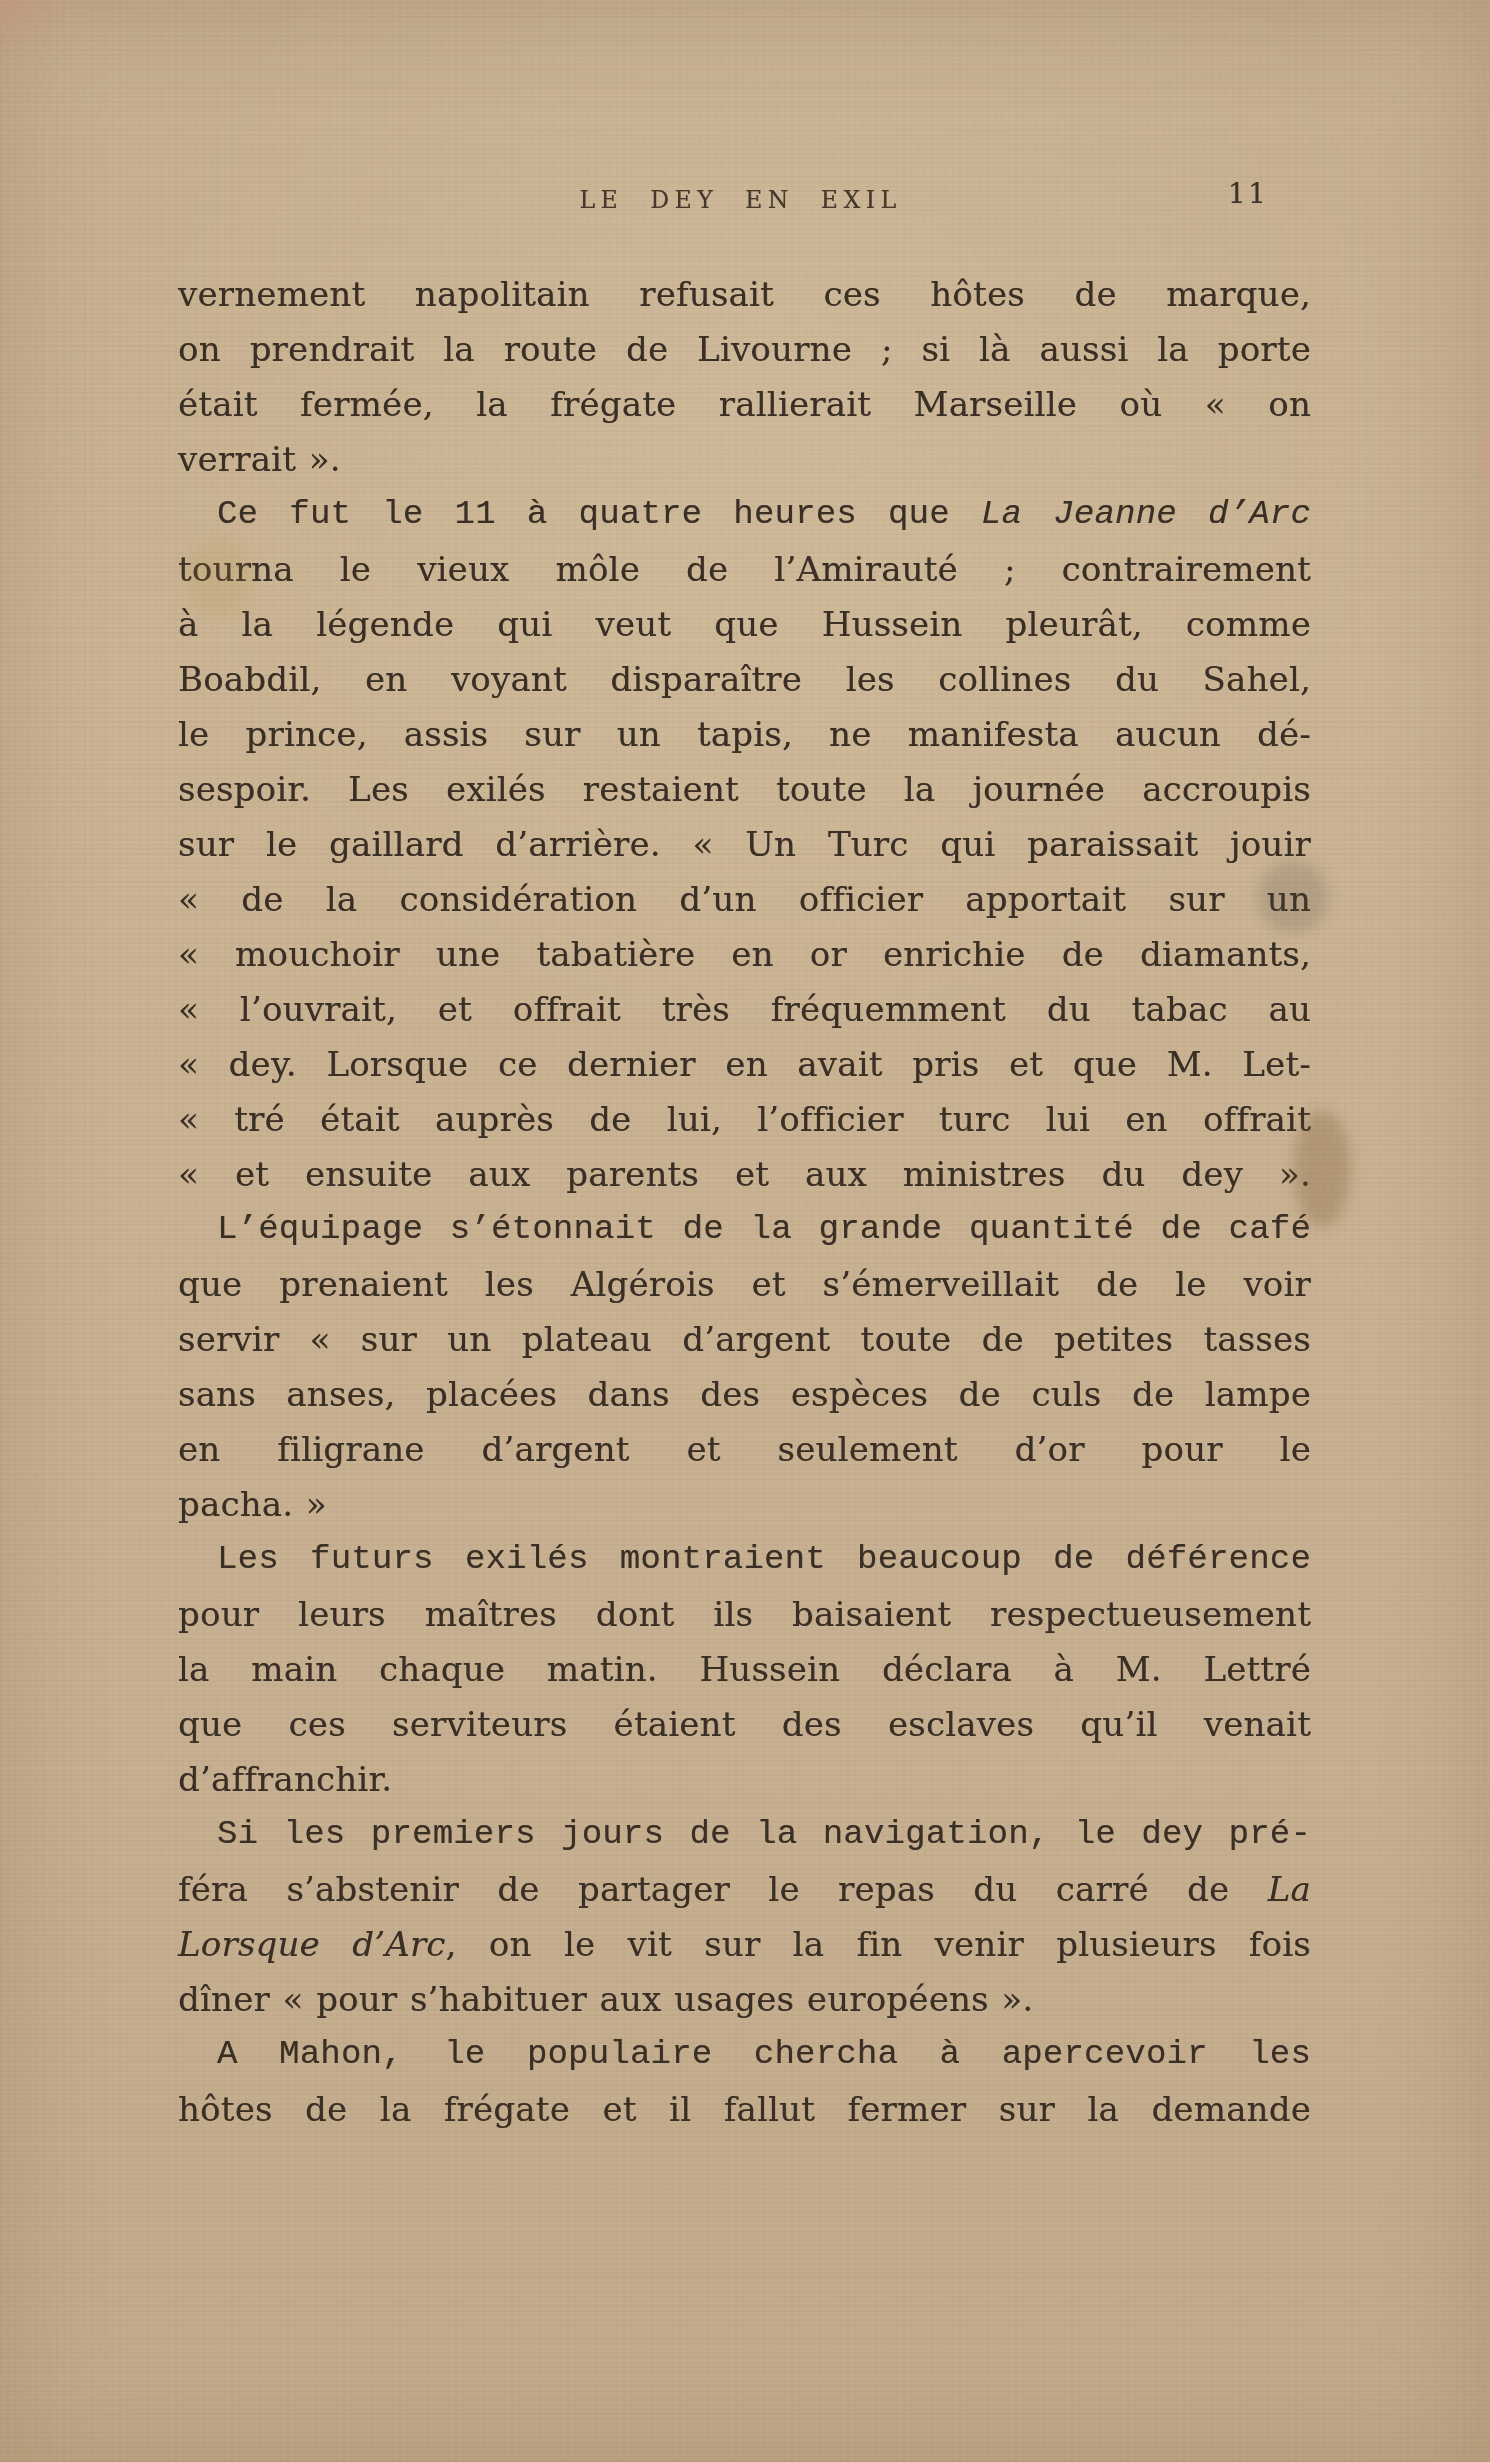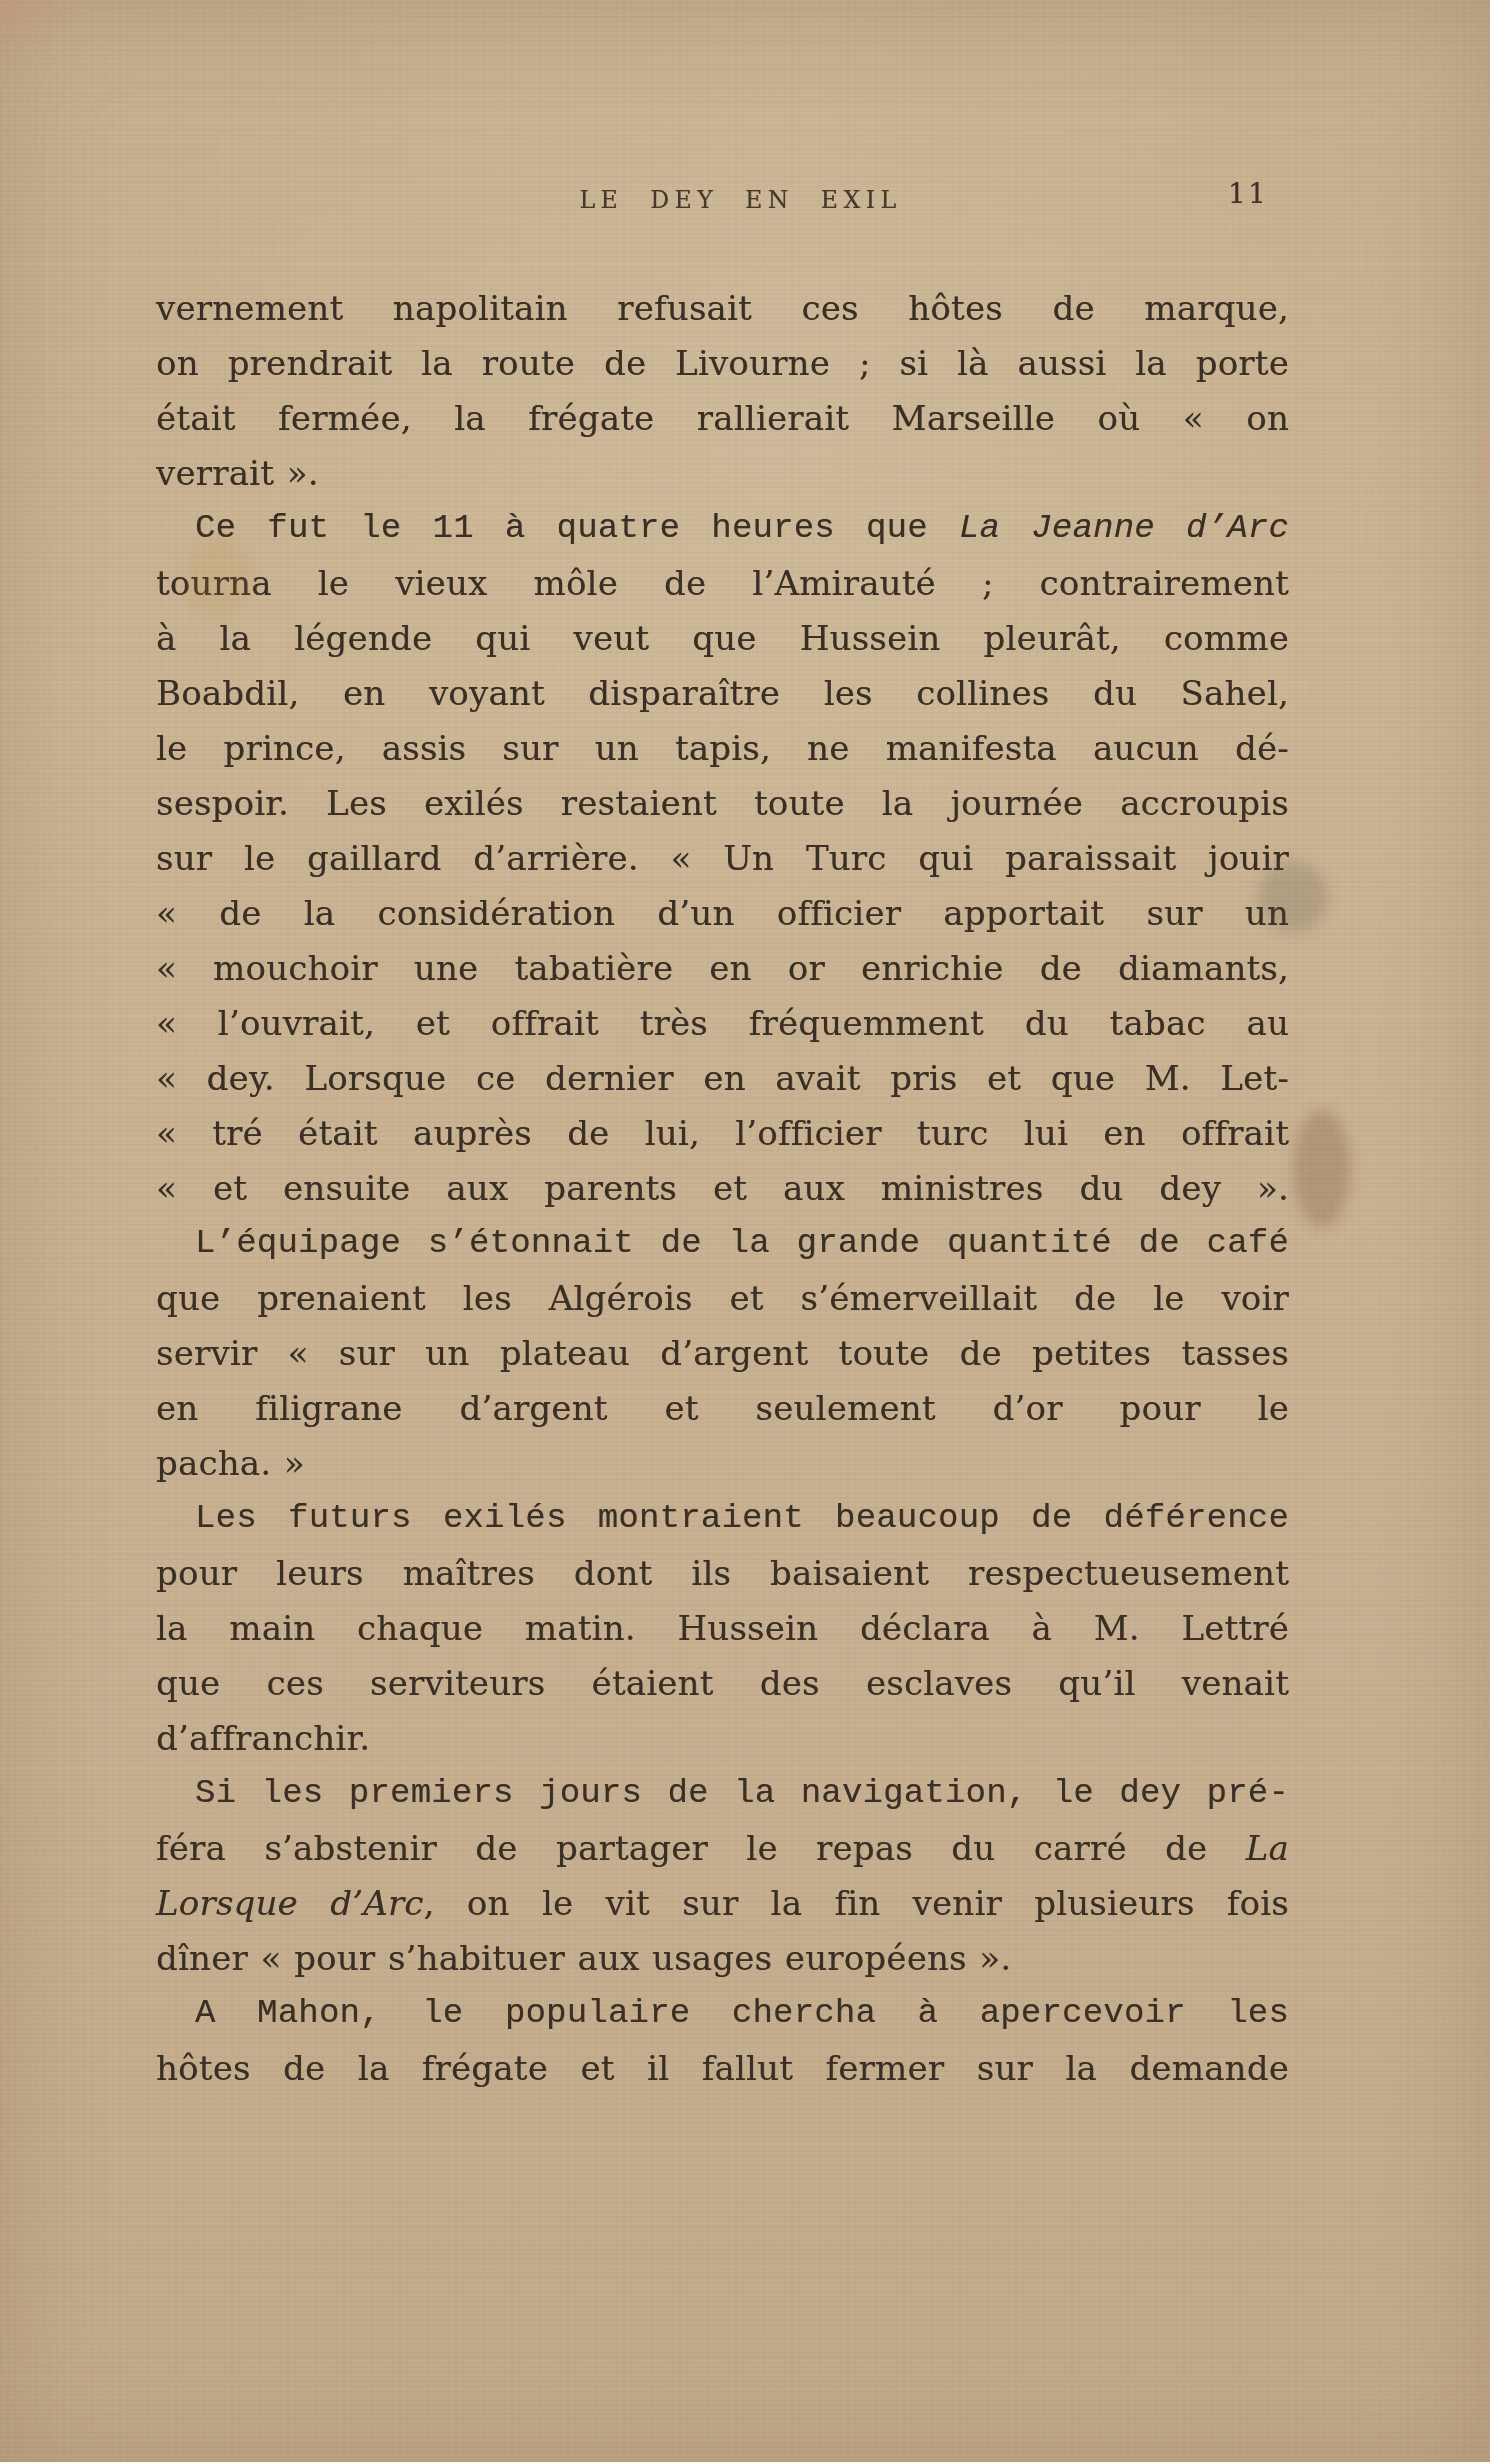--- a/index.html
+++ b/index.html
@@ -37,25 +37,24 @@
     right: 39px;
     top: -9.4px;
     font-size: 28px;
     letter-spacing: 2.3px;
     color: #3e332a;
     text-shadow: 0.4px 0.4px 0.6px rgba(62,51,42,0.55);
   }
   .page-body {
     position: absolute;
     top: 267px;
-    left: 156px;
+    left: 178px;
     width: 1133px;
     color: #3a2f25;
     text-shadow: 0.3px 0.3px 0.5px rgba(58,47,37,0.50);
-    margin-top: 14px;
   }
   .line {
     height: 55px;
     line-height: 55px;
     font-size: 34px;
     letter-spacing: 0.2px;
     word-spacing: 1.6px;
     text-align: justify;
     text-align-last: justify;
     white-space: normal;
@@ -96,20 +95,21 @@
       <div class="line"><span>sur le gaillard d’arrière. « Un Turc qui paraissait jouir</span></div>
       <div class="line"><span>« de la considération d’un officier apportait sur un</span></div>
       <div class="line"><span>« mouchoir une tabatière en or enrichie de diamants,</span></div>
       <div class="line"><span>« l’ouvrait, et offrait très fréquemment du tabac au</span></div>
       <div class="line"><span>« dey. Lorsque ce dernier en avait pris et que M. Let-</span></div>
       <div class="line"><span>« tré était auprès de lui, l’officier turc lui en offrait</span></div>
       <div class="line"><span>« et ensuite aux parents et aux ministres du dey ».</span></div>
       <div class="line indent"><span>L’équipage s’étonnait de la grande quantité de café</span></div>
       <div class="line"><span>que prenaient les Algérois et s’émerveillait de le voir</span></div>
       <div class="line"><span>servir « sur un plateau d’argent toute de petites tasses</span></div>
+      <div class="line"><span>sans anses, placées dans des espèces de culs de lampe</span></div>
       <div class="line"><span>en filigrane d’argent et seulement d’or pour le</span></div>
       <div class="line lastline"><span>pacha. »</span></div>
       <div class="line indent"><span>Les futurs exilés montraient beaucoup de déférence</span></div>
       <div class="line"><span>pour leurs maîtres dont ils baisaient respectueusement</span></div>
       <div class="line"><span>la main chaque matin. Hussein déclara à M. Lettré</span></div>
       <div class="line"><span>que ces serviteurs étaient des esclaves qu’il venait</span></div>
       <div class="line lastline"><span>d’affranchir.</span></div>
       <div class="line indent"><span>Si les premiers jours de la navigation, le dey pré-</span></div>
       <div class="line"><span>féra s’abstenir de partager le repas du carré de </span><span class="it">La</span></div>
       <div class="line"><span class="it">Lorsque d’Arc</span><span>, on le vit sur la fin venir plusieurs fois</span></div>

